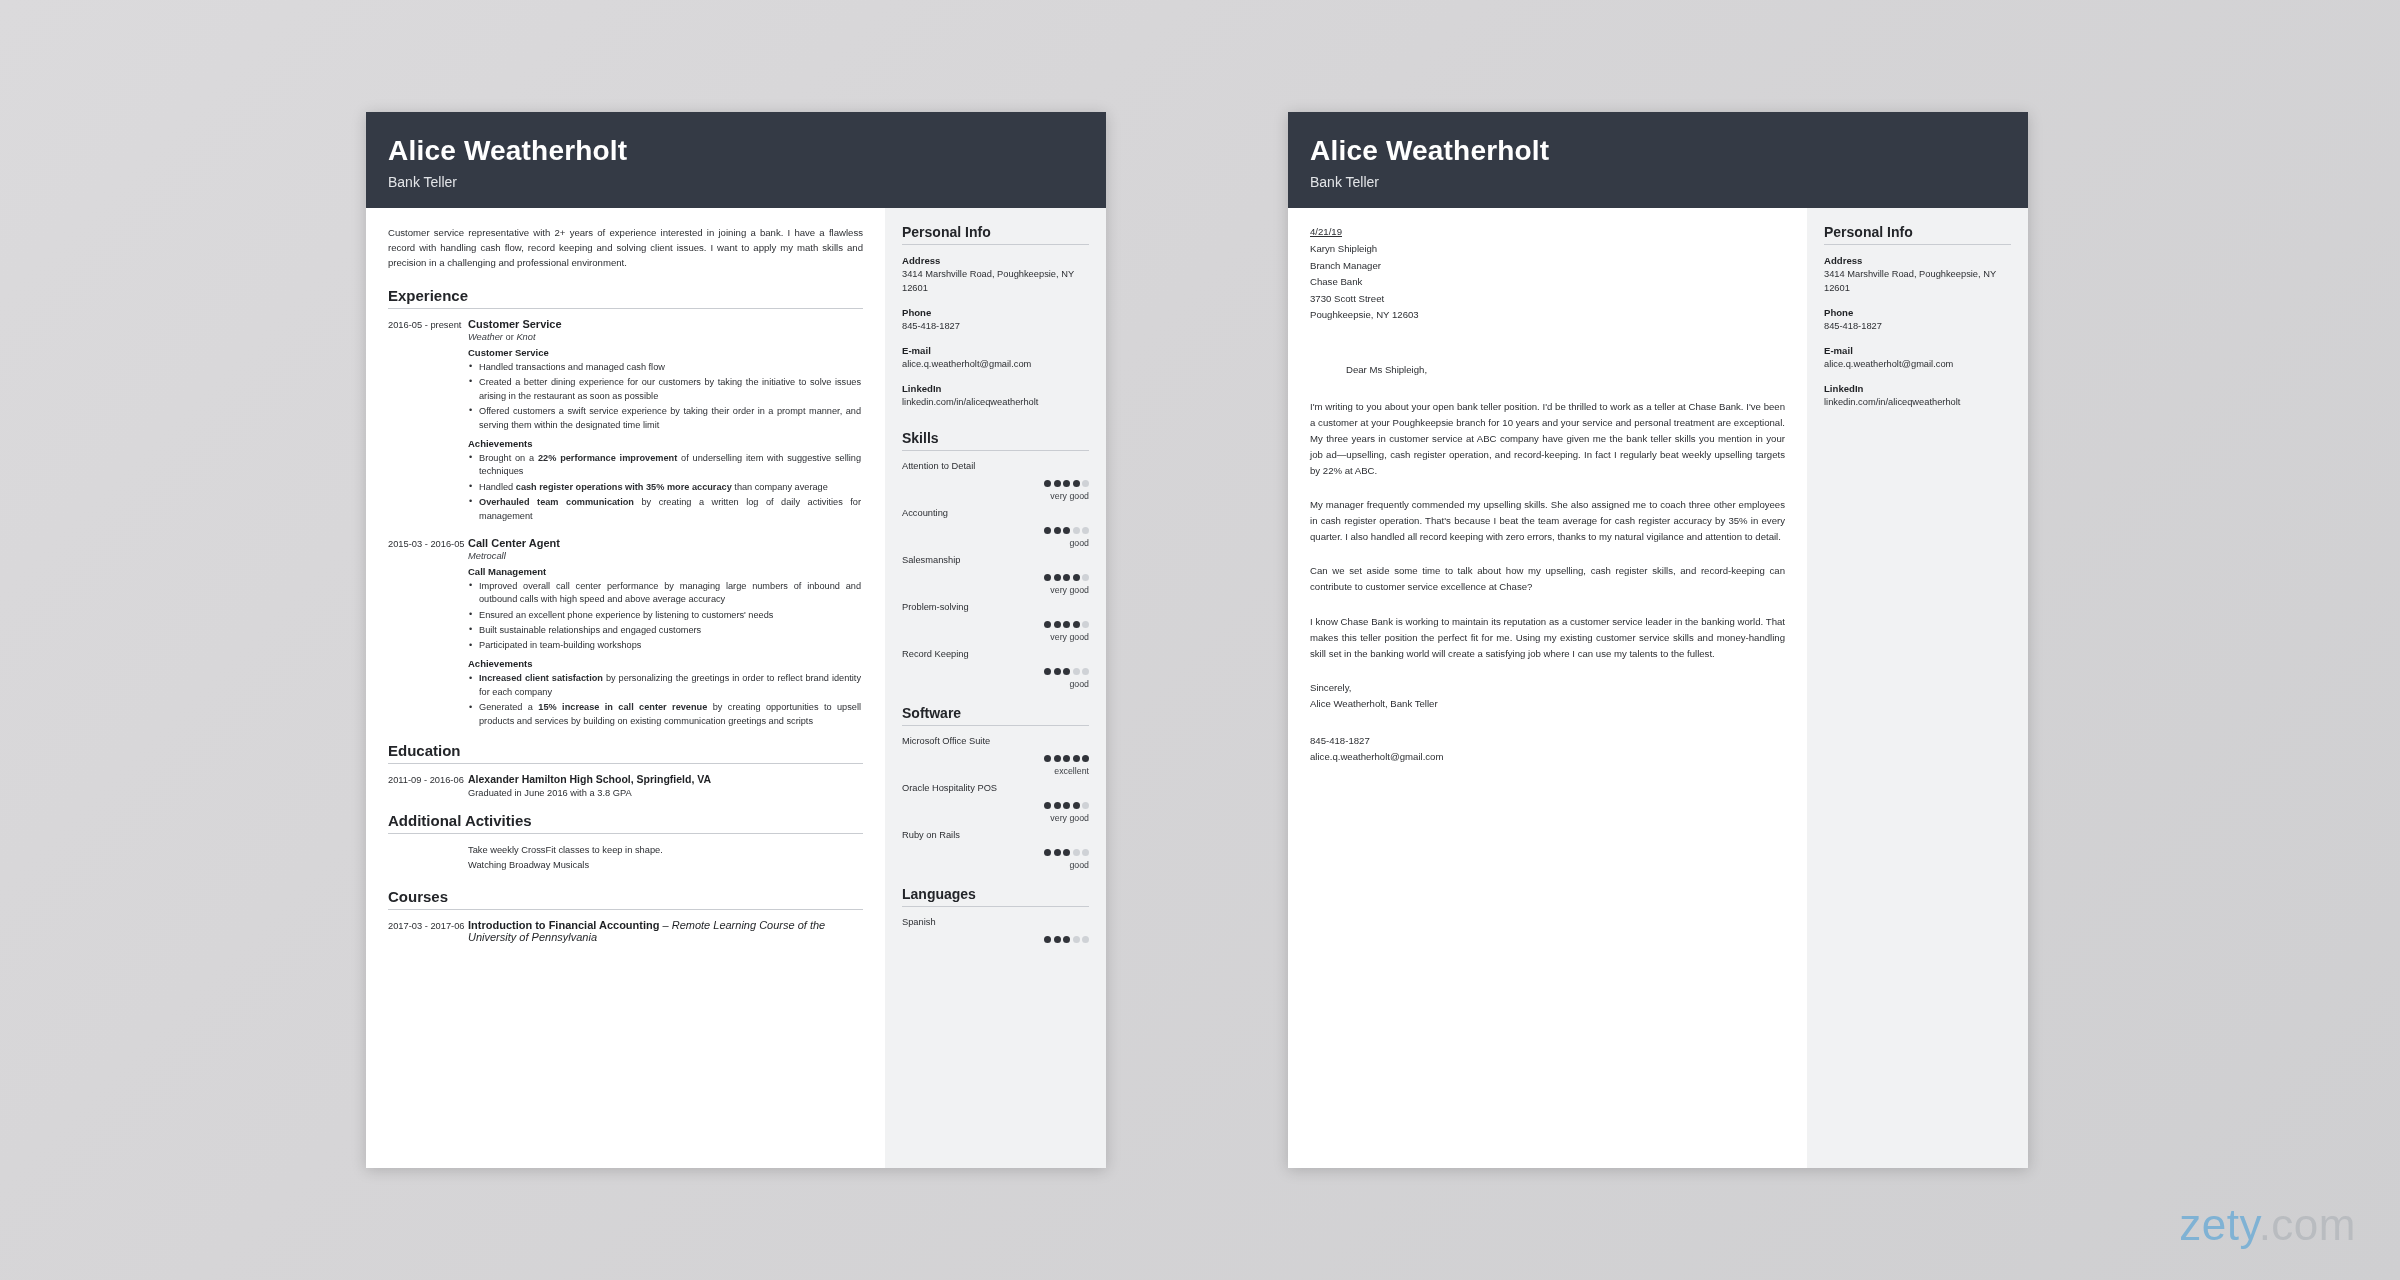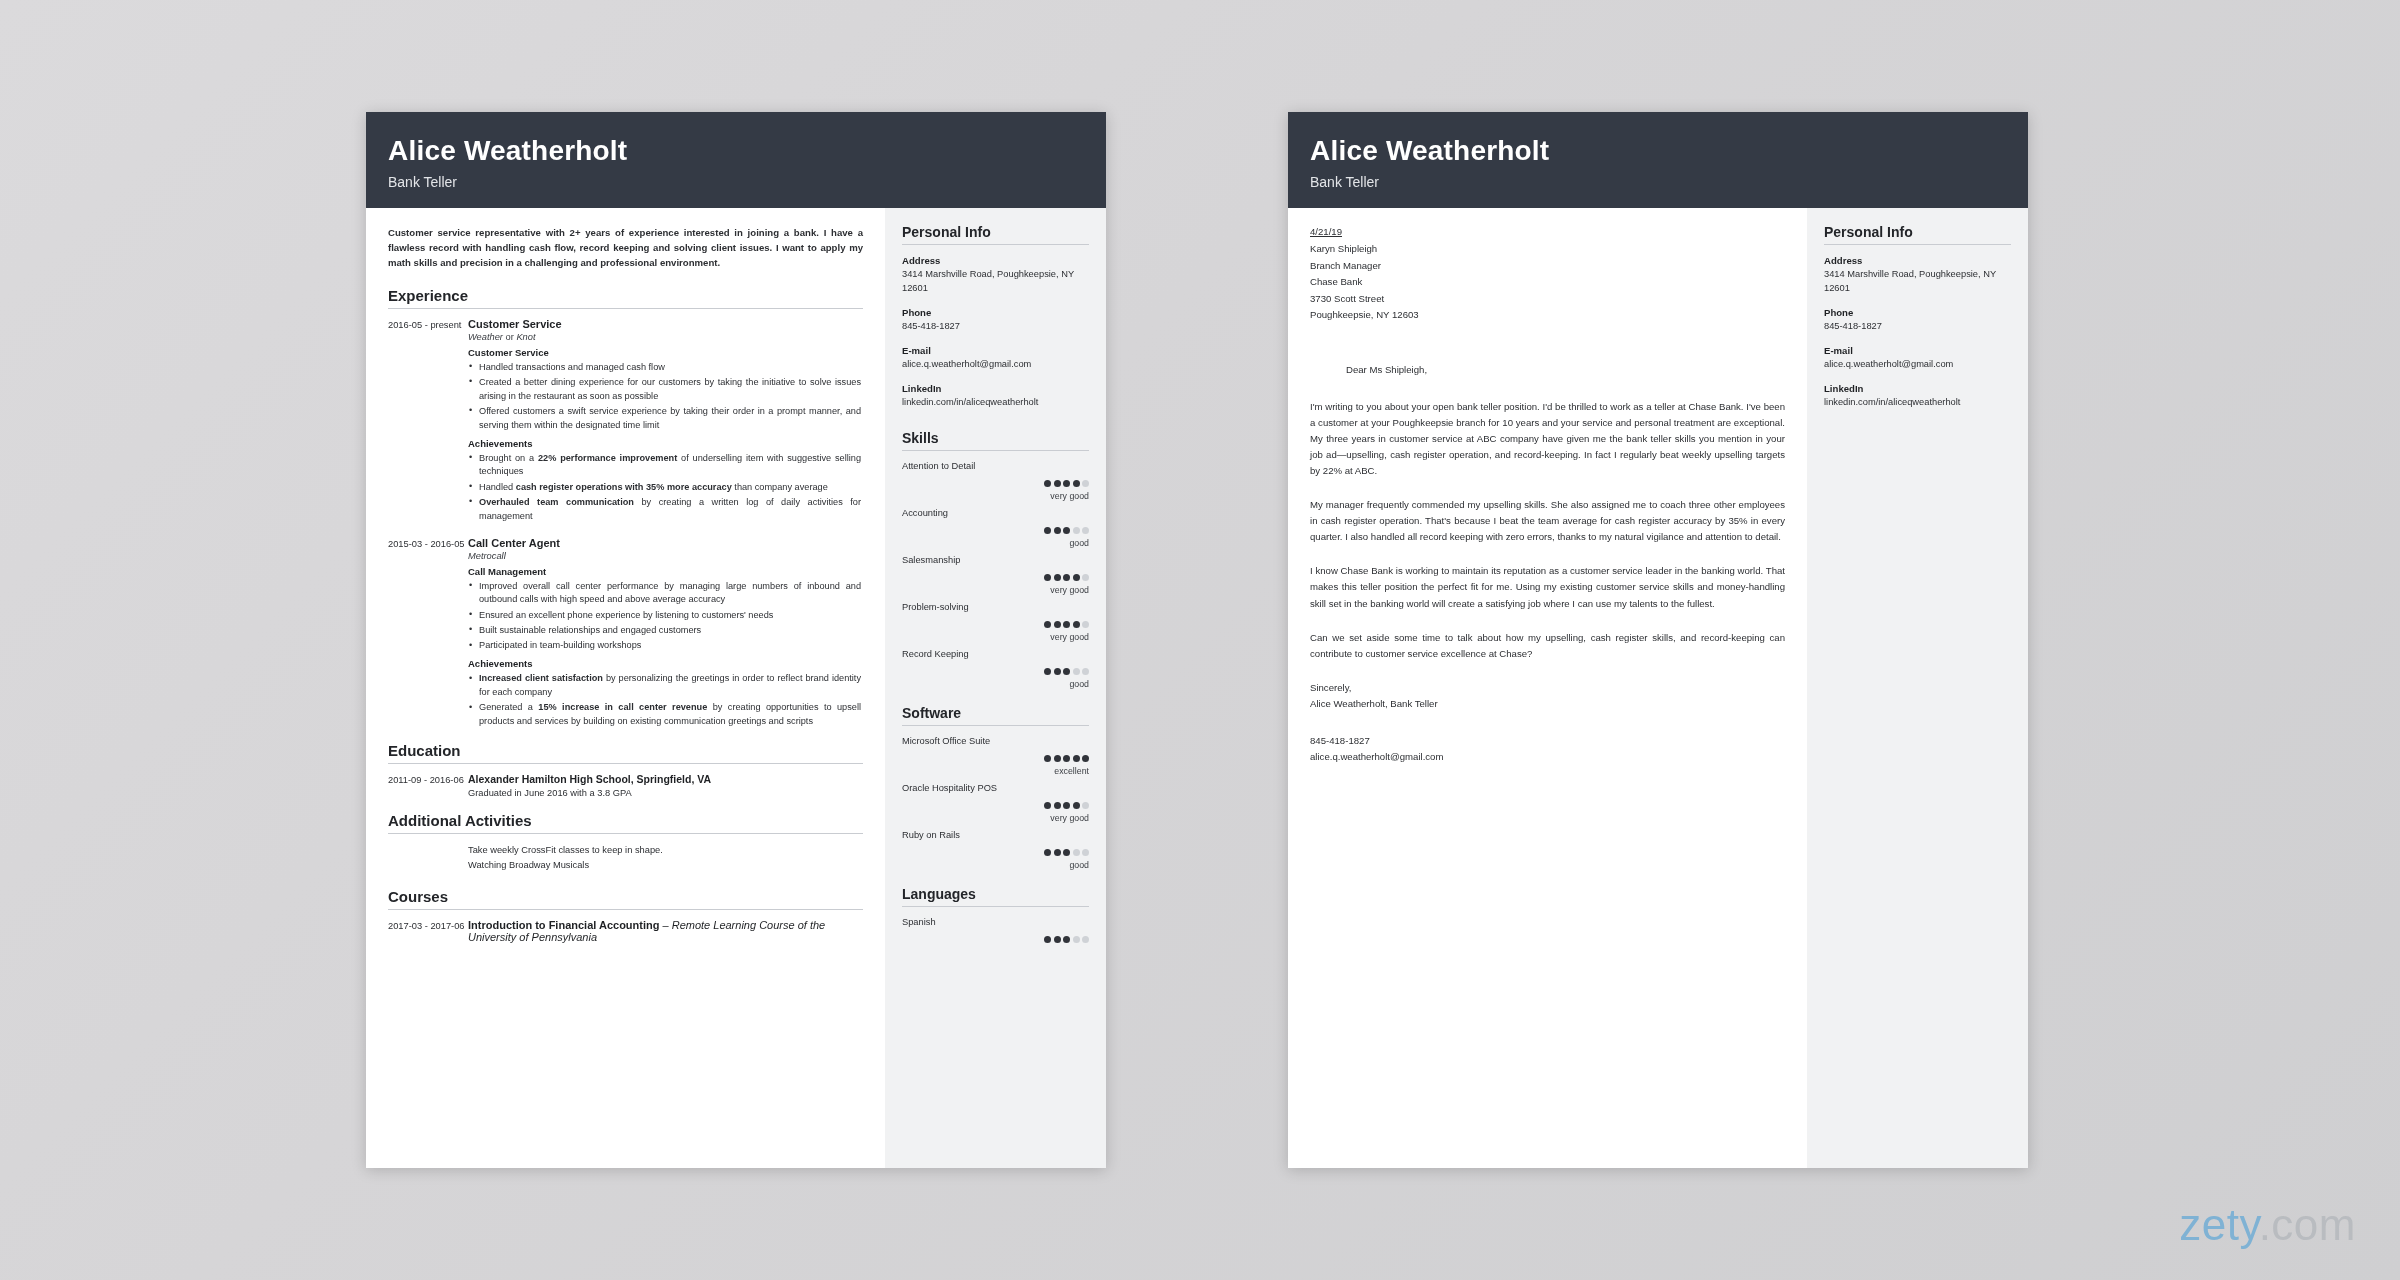--- a/index.html
+++ b/index.html
@@ -59,21 +59,20 @@
     width: 519px;
     padding: 18px 22px 0 22px;
     background: #ffffff;
   }
   .summary {
     font-size: 9.6px;
     line-height: 1.55;
     color: #2d2f33;
     margin: 0 0 16px 0;
     text-align: justify;
-    font-weight: bold;
   }
   .sec-title {
     font-size: 15px;
     font-weight: bold;
     color: #232529;
     margin: 0 0 4px 0;
   }
   .sec-rule {
     border: none;
     border-top: 1px solid #c9ccd1;
@@ -411,22 +410,22 @@
             <div>Karyn Shipleigh</div>
             <div>Branch Manager</div>
             <div>Chase Bank</div>
             <div>3730 Scott Street</div>
             <div>Poughkeepsie, NY 12603</div>
           </div>
         <div class="let-greet">Dear Ms Shipleigh,</div>
         <div id="letter-paragraphs">
             <p class="let-par">I'm writing to you about your open bank teller position. I'd be thrilled to work as a teller at Chase Bank. I've been a customer at your Poughkeepsie branch for 10 years and your service and personal treatment are exceptional. My three years in customer service at ABC company have given me the bank teller skills you mention in your job ad—upselling, cash register operation, and record-keeping. In fact I regularly beat weekly upselling targets by 22% at ABC.</p>
             <p class="let-par">My manager frequently commended my upselling skills. She also assigned me to coach three other employees in cash register operation. That's because I beat the team average for cash register accuracy by 35% in every quarter. I also handled all record keeping with zero errors, thanks to my natural vigilance and attention to detail.</p>
+            <p class="let-par">Can we set aside some time to talk about how my upselling, cash register skills, and record-keeping can contribute to customer service excellence at Chase?</p>
             <p class="let-par">I know Chase Bank is working to maintain its reputation as a customer service leader in the banking world. That makes this teller position the perfect fit for me. Using my existing customer service skills and money-handling skill set in the banking world will create a satisfying job where I can use my talents to the fullest.</p>
-            <p class="let-par">Can we set aside some time to talk about how my upselling, cash register skills, and record-keeping can contribute to customer service excellence at Chase?</p>
           </div>
         <div class="let-sign">
           <div>Sincerely,</div>
           <div>Alice Weatherholt, Bank Teller</div>
         </div>
         <div class="let-contact" id="letter-contact">
             <div>845-418-1827</div>
             <div>alice.q.weatherholt@gmail.com</div>
           </div>
       </div>

